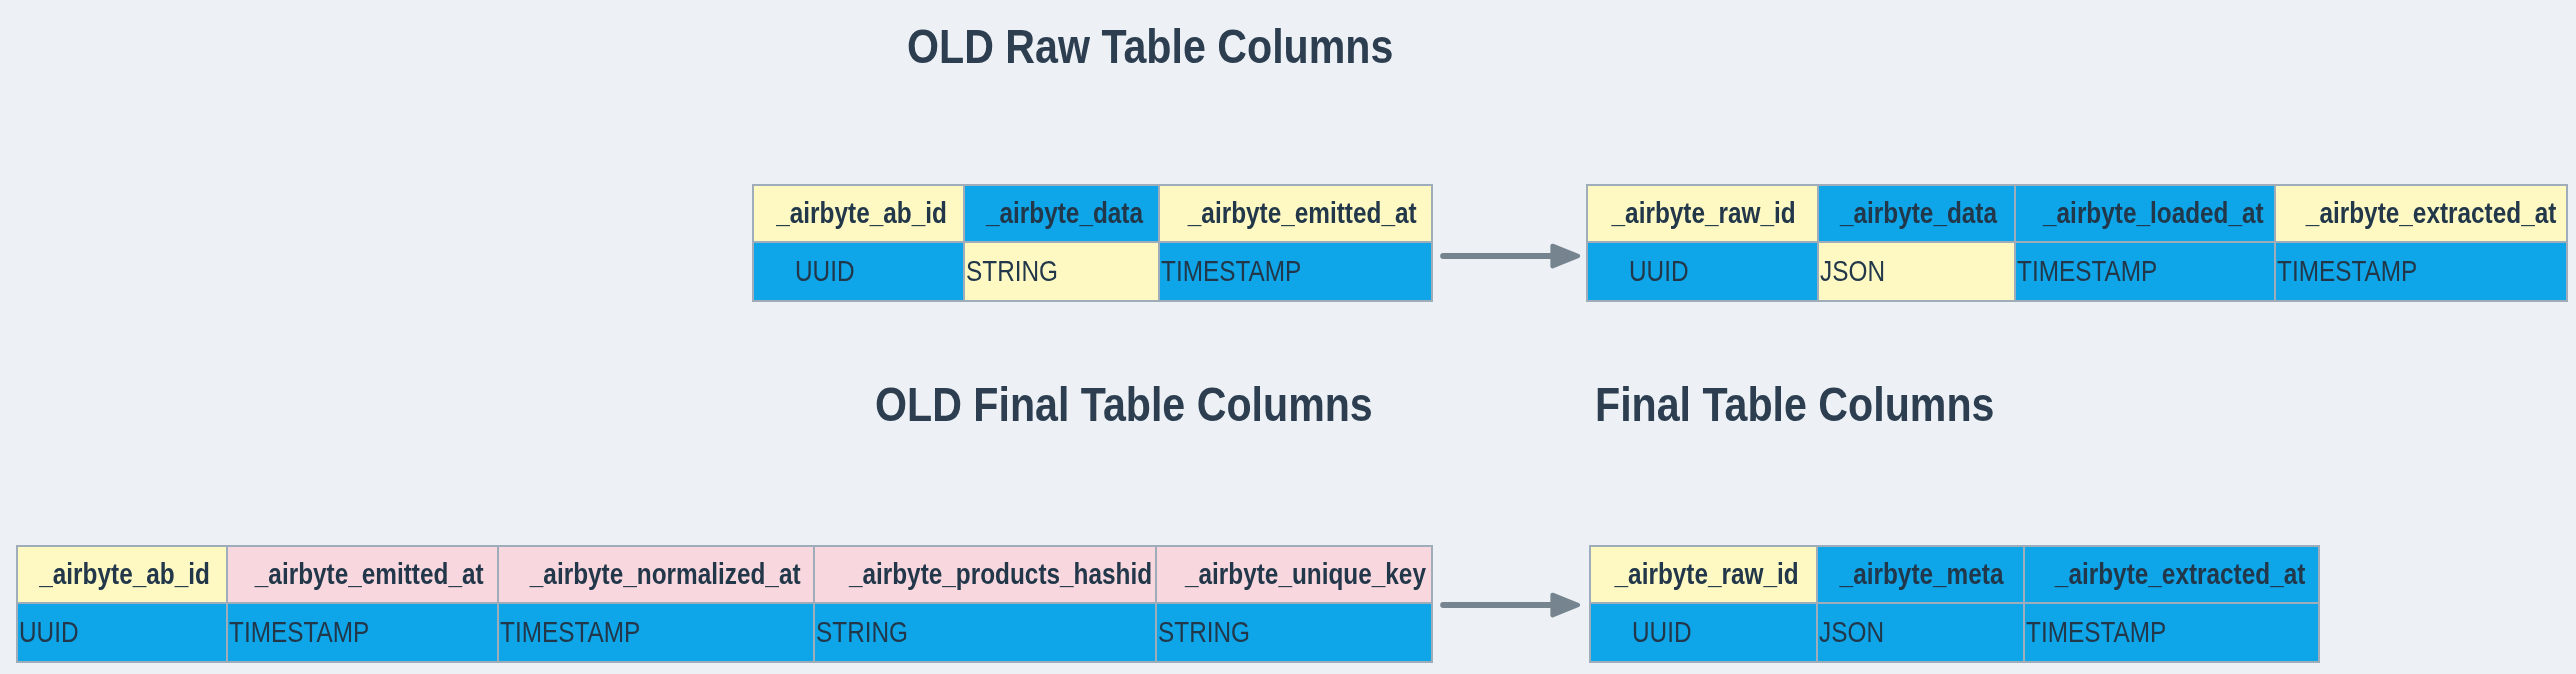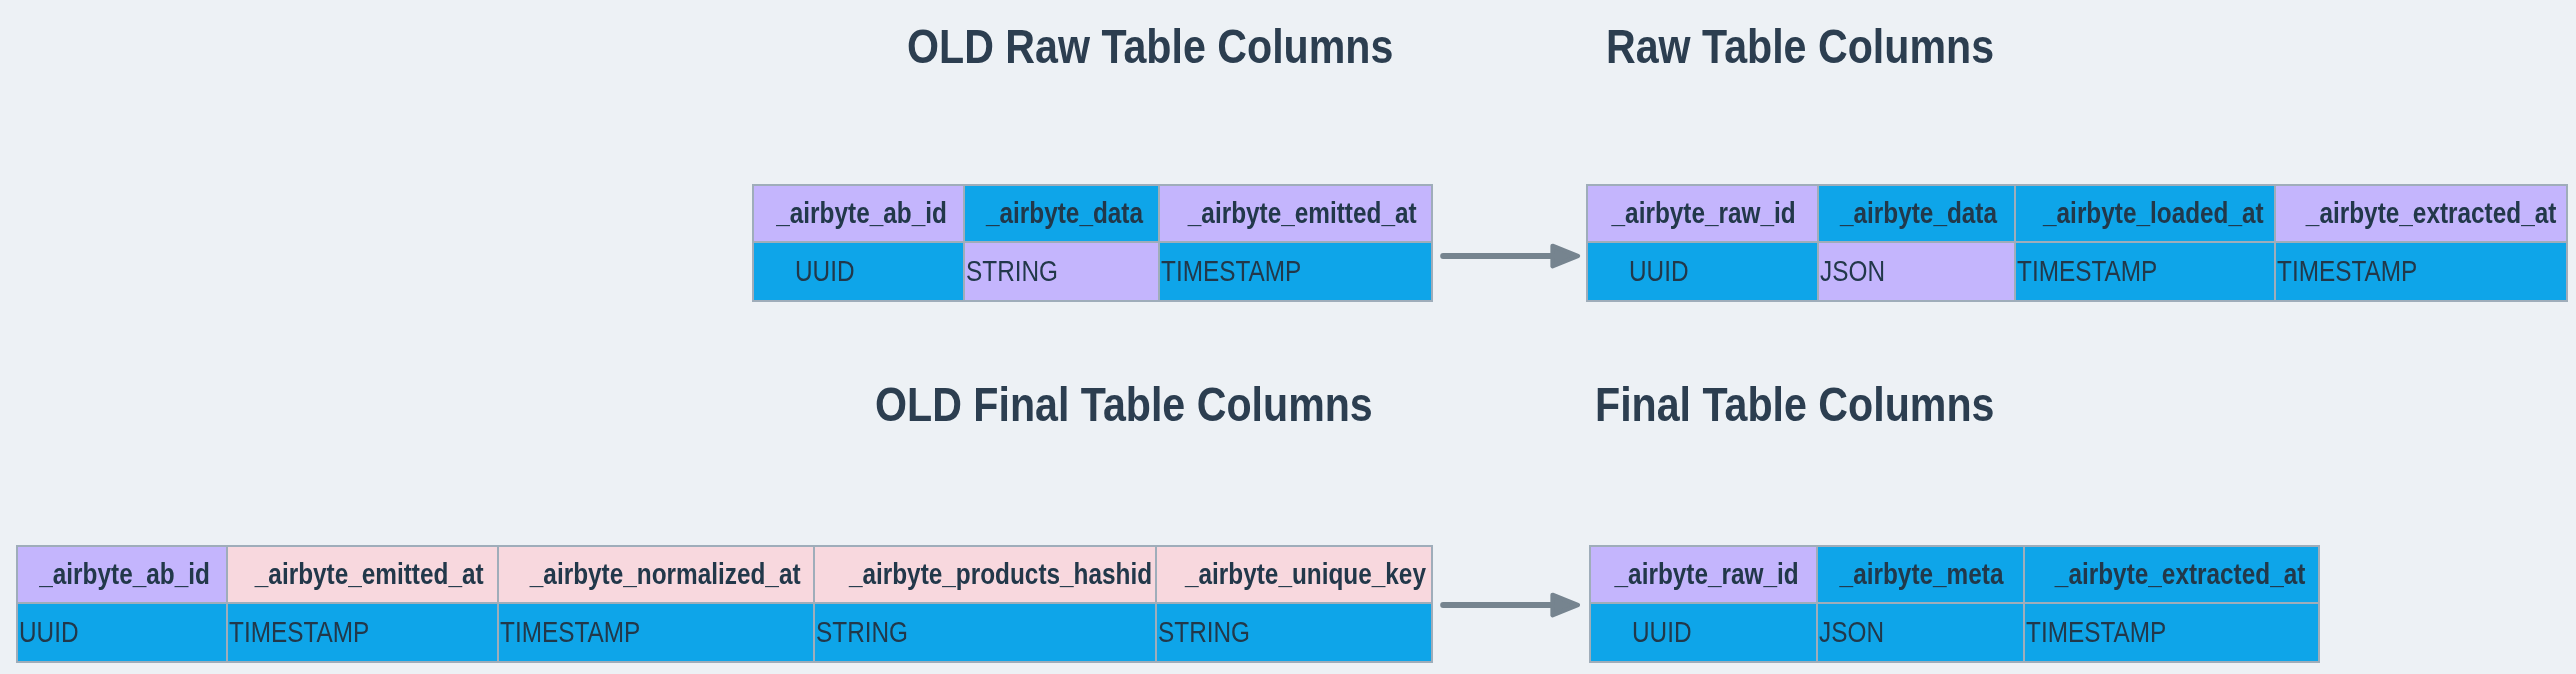--- a/index.html
+++ b/index.html
@@ -32,37 +32,34 @@
     height: 55px;
     vertical-align: middle;
     font-size: 29px;
     color: #22384a;
     overflow: hidden; white-space: nowrap;
   }
   .tbl th { font-weight: 700; text-align: center; padding: 0 5.8px; }
   .tbl td { font-weight: 400; text-align: left; }
   .tbl-a td:first-child { padding-left: 41px; }
 
-  .bg-peach { background: #c4b5fd; }
+  .bg-peach { background: #fef9c3; }
   .bg-pink  { background: #f8d8de; }
   .bg-teal  { background: #0ea5e9; }
   .bg-white { background: #0ea5e9; }
 
   .arrow { position: absolute; width: 145px; height: 32px; }
 </style>
 </head>
 <body>
 
 <div class="stage">
 
   <div class="title" style="left:903px; top:20.4px;">
     <span class="c cl">OLD Raw Table Columns</span>
-  </div>
-  <div class="title" style="left:1602px; top:20.4px;">
-    <span class="c cl">Raw Table Columns</span>
   </div>
   <div class="title" style="left:871px; top:378px;">
     <span class="c cl">OLD Final Table Columns</span>
   </div>
   <div class="title" style="left:1591px; top:378px;">
     <span class="c cl">Final Table Columns</span>
   </div>
 
   <table class="tbl tbl-a" style="left:748px; top:184px; width:679px;">
     <colgroup>

